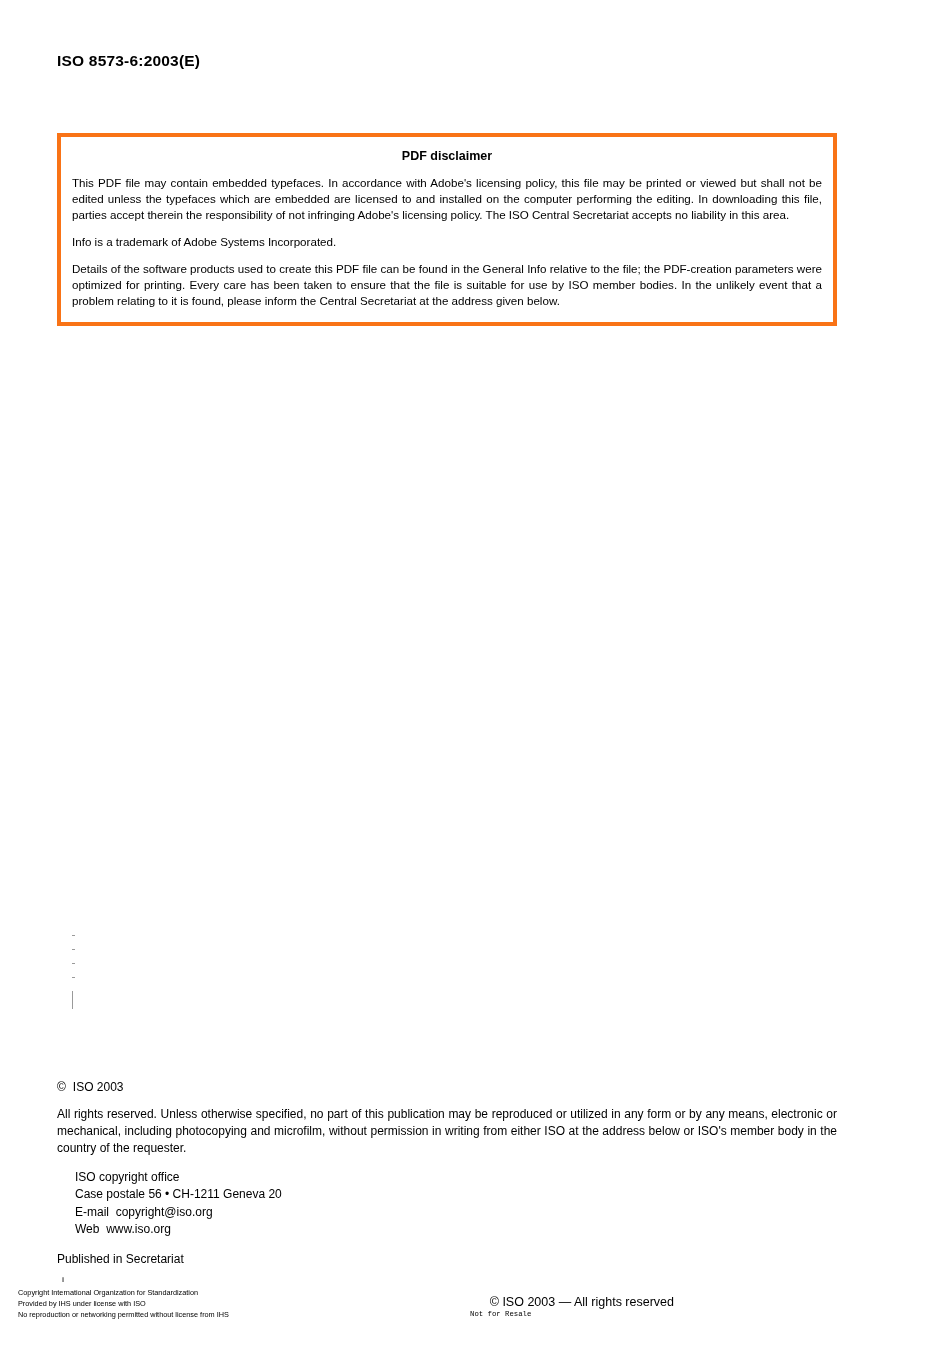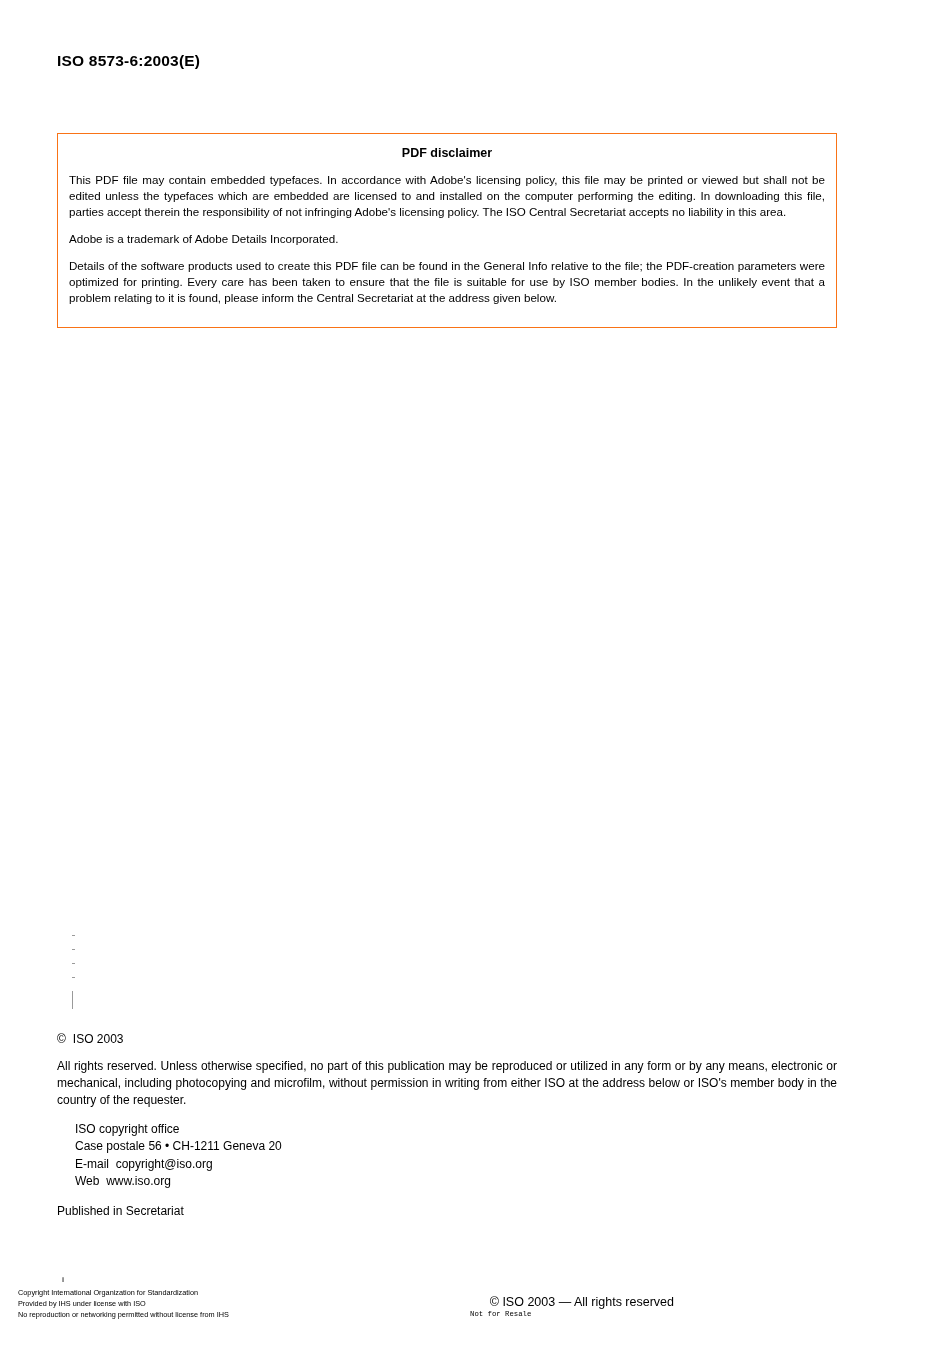--- a/index.html
+++ b/index.html
@@ -26,23 +26,23 @@
     top: 52px;
     font-size: 15.5px;
     font-weight: bold;
     letter-spacing: 0.2px;
   }
   .disclaimer-box {
     position: absolute;
     left: 57px;
     top: 133px;
     width: 780px;
-    border: 1px solid #f97316;
+    border: 4px solid #f97316;
     box-sizing: border-box;
-    padding: 10px 11px 21px 11px;
+    padding: 10px 11px 13px 11px;
   }
   .disclaimer-title {
     text-align: center;
     font-size: 12.5px;
     font-weight: bold;
     margin: 2px 0 12px 0;
   }
   .disclaimer-para {
     font-size: 11.6px;
     line-height: 1.38;
@@ -66,21 +66,21 @@
     margin-bottom: 13px;
   }
   .side-marks .tall {
     width: 1px;
     height: 18px;
     margin-bottom: 0;
   }
   .copyright-block {
     position: absolute;
     left: 57px;
-    top: 1032px;
+    top: 1080px;
     width: 780px;
   }
   .copyright-line {
     font-size: 12px;
     margin-bottom: 12px;
   }
   .copyright-line .sym {
     margin-right: 7px;
   }
   .copyright-para {
@@ -134,21 +134,21 @@
 </head>
 <body>
 
 <div class="page">
 
   <div class="doc-header">ISO 8573-6:2003(E)</div>
 
   <div class="disclaimer-box">
     <div class="disclaimer-title">PDF disclaimer</div>
     <p class="disclaimer-para">This PDF file may contain embedded typefaces. In accordance with Adobe's licensing policy, this file may be printed or viewed but shall not be edited unless the typefaces which are embedded are licensed to and installed on the computer performing the editing. In downloading this file, parties accept therein the responsibility of not infringing Adobe's licensing policy. The ISO Central Secretariat accepts no liability in this area.</p>
-    <p class="disclaimer-para">Adobe is a trademark of Adobe Details Incorporated.</p>
+    <p class="disclaimer-para">Info is a trademark of Adobe Systems Incorporated.</p>
     <p class="disclaimer-para">Details of the software products used to create this PDF file can be found in the General Info relative to the file; the PDF-creation parameters were optimized for printing. Every care has been taken to ensure that the file is suitable for use by ISO member bodies. In the unlikely event that a problem relating to it is found, please inform the Central Secretariat at the address given below.</p>
   </div>
 
   <div class="side-marks">
     <div></div>
     <div></div>
     <div></div>
     <div></div>
     <div class="tall"></div>
   </div>

